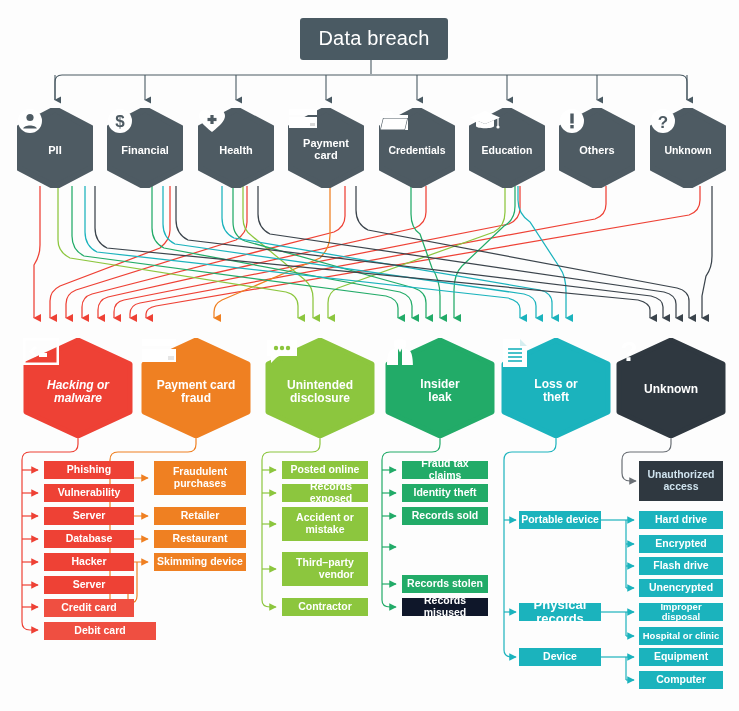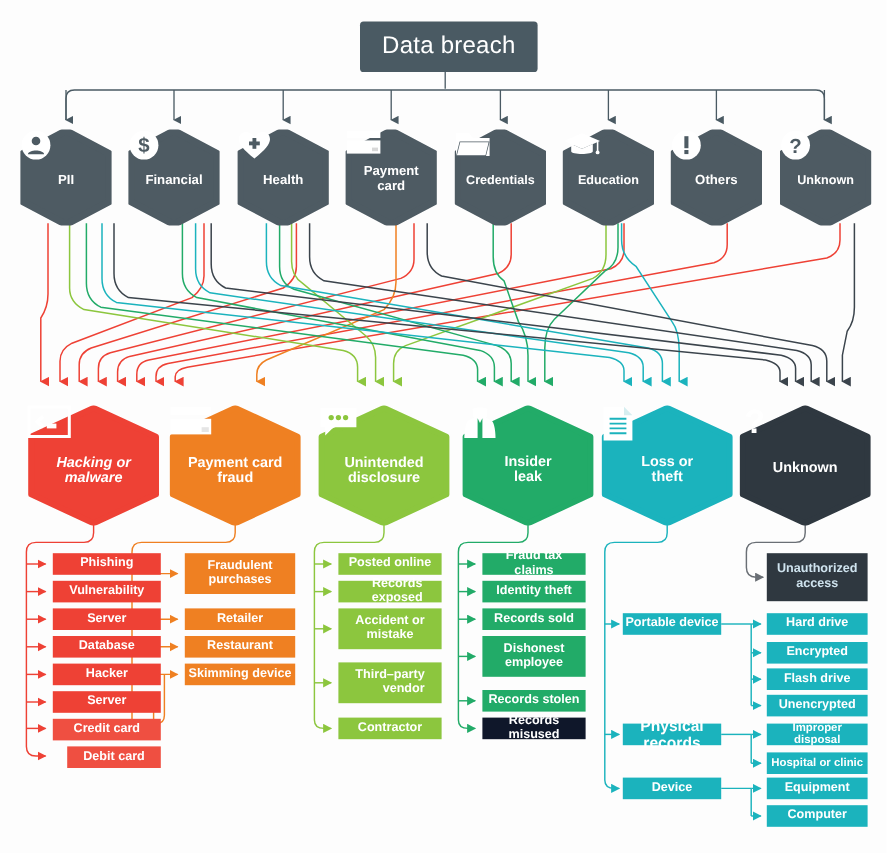--- a/index.html
+++ b/index.html
@@ -451,21 +451,21 @@
     </div>
   <div class="leaf" style="left:44px;top:553px;width:90px;height:18px;background:#ee4135;font-size:10.5px;">
       <span>Hacker</span>
     </div>
   <div class="leaf" style="left:44px;top:576px;width:90px;height:18px;background:#ee4135;font-size:10.5px;">
       <span>Server</span>
     </div>
   <div class="leaf" style="left:44px;top:599px;width:90px;height:18px;background:#ef4f41;font-size:10.5px;">
       <span>Credit card</span>
     </div>
-  <div class="leaf" style="left:56px;top:622px;width:78px;height:18px;background:#ef4f41;font-size:10.5px;">
+  <div class="leaf" style="left:44px;top:622px;width:112px;height:18px;background:#ef4f41;font-size:10.5px;">
       <span>Debit card</span>
     </div>
 
   <div class="leaf" style="left:154px;top:461px;width:92px;height:34px;background:#ef8022;font-size:10.5px;">
     <span>
       <span>Fraudulent</span><br>
       <span>purchases</span>
     </span>
   </div>
   <div class="leaf" style="left:154px;top:507px;width:92px;height:18px;background:#ef8022;font-size:10.5px;">
@@ -502,26 +502,20 @@
 
   <div class="leaf" style="left:402px;top:461px;width:86px;height:18px;background:#22ab68;font-size:10.5px;">
       <span>Fraud tax claims</span>
     </div>
   <div class="leaf" style="left:402px;top:484px;width:86px;height:18px;background:#22ab68;font-size:10.5px;">
       <span>Identity theft</span>
     </div>
   <div class="leaf" style="left:402px;top:507px;width:86px;height:18px;background:#22ab68;font-size:10.5px;">
       <span>Records sold</span>
     </div>
-  <div class="leaf" style="left:402px;top:530px;width:86px;height:34px;background:#22ab68;font-size:10.5px;">
-    <span>
-      <span>Dishonest</span><br>
-      <span>employee</span>
-    </span>
-  </div>
   <div class="leaf" style="left:402px;top:575px;width:86px;height:18px;background:#22ab68;font-size:10.5px;">
       <span>Records stolen</span>
     </div>
   <div class="leaf" style="left:402px;top:598px;width:86px;height:18px;background:#0f172a;font-size:10.5px;">
       <span>Records misused</span>
     </div>
 
   <div class="leaf" style="left:519px;top:511px;width:82px;height:18px;background:#1bb3bd;font-size:10.5px;">
       <span>Portable device</span>
     </div>

